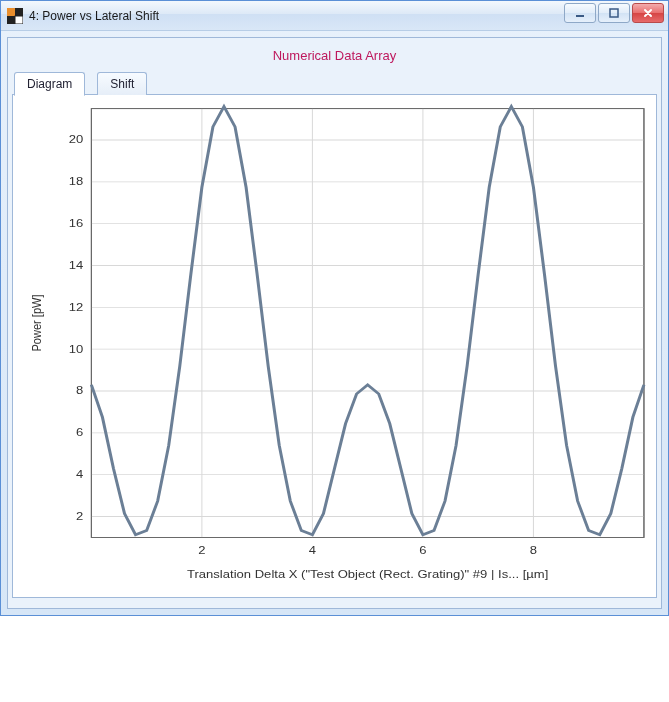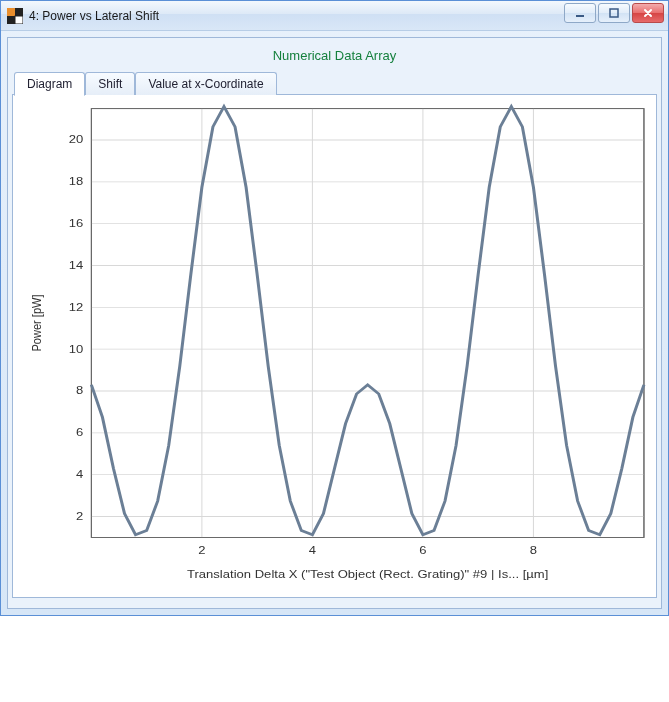--- a/index.html
+++ b/index.html
@@ -56,27 +56,27 @@
     margin: 6px;
     border: 1px solid #9fb8d9;
     background: #eaf2fb;
     display: flex;
     flex-direction: column;
     padding: 4px 4px 10px 4px;
   }
   .subtitle {
     text-align: center;
     font-size: 13px;
-    color: #15803d;
+    color: #be185d;
     padding: 6px 0 8px 0;
   }
   .tabs {
     display: flex;
     align-items: flex-end;
-    gap: 0;
+    gap: 12px;
     padding-left: 2px;
     position: relative;
     z-index: 2;
   }
   .tab {
     padding: 4px 12px 4px 12px;
     border: 1px solid #9fb8d9;
     border-bottom: none;
     border-radius: 3px 3px 0 0;
     background: linear-gradient(to bottom, #f7fbff, #e6eef8);
@@ -141,23 +141,20 @@
   <div class="client">
     <div class="subtitle">Numerical Data Array</div>
 
     <div class="tabs">
       <div class="tab active">
         <span>Diagram</span>
       </div>
       <div class="tab">
         <span>Shift</span>
       </div>
-      <div class="tab">
-        <span>Value at x-Coordinate</span>
-      </div>
     </div>
 
     <div class="tab-panel">
       <div class="chart-wrap">
         <svg class="chart" id="chart-svg" viewBox="0 0 640 590" preserveAspectRatio="none">
             <rect x="78" y="16" width="550" height="504" fill="none" stroke="#666666" stroke-width="1"></rect>
             <line x1="78" y1="495.4146341463415" x2="628" y2="495.4146341463415" class="grid-line"></line>
             <text x="70" y="499.4146341463415" text-anchor="end" class="tick-text">2</text>
             <line x1="78" y1="446.2439024390244" x2="628" y2="446.2439024390244" class="grid-line"></line>
             <text x="70" y="450.2439024390244" text-anchor="end" class="tick-text">4</text>

